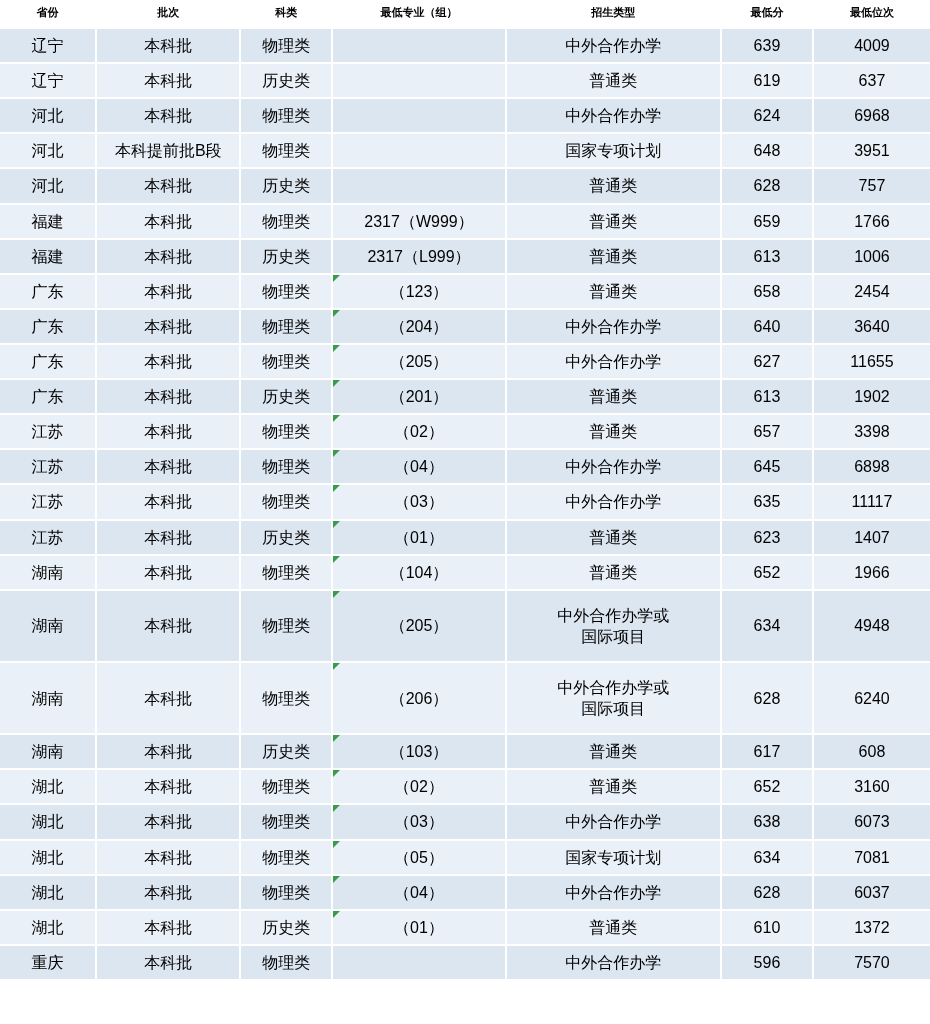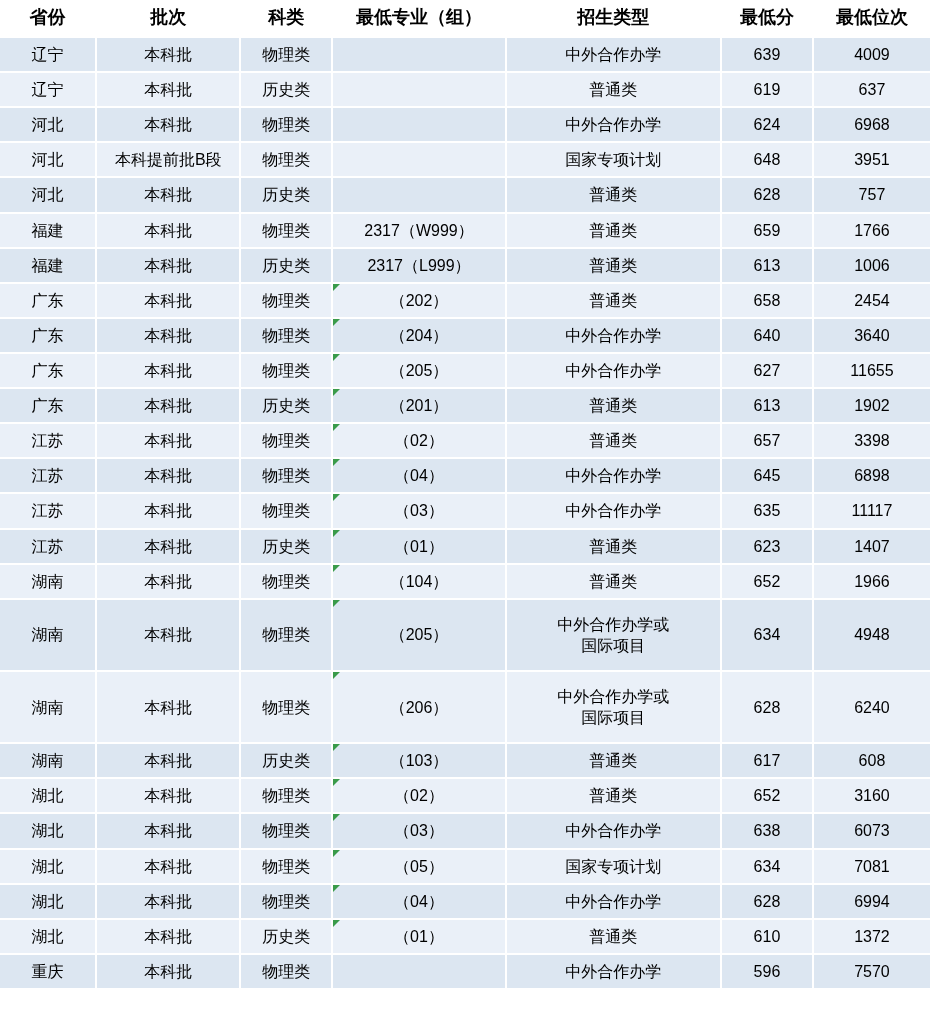--- a/index.html
+++ b/index.html
@@ -32,21 +32,21 @@
   col.c-prov  { width: 92px; }
   col.c-batch { width: 138px; }
   col.c-type  { width: 88px; }
   col.c-major { width: 166px; }
   col.c-enroll{ width: 206px; }
   col.c-score { width: 88px; }
   col.c-rank  { width: 112px; }
 
   th {
     background: #ffffff;
-    font-size: 18px;
+    font-size: 11px;
     font-weight: bold;
     text-align: center;
     padding: 5px 2px 7px 2px;
     border-right: 2px solid #ffffff;
     border-bottom: 2px solid #ffffff;
     white-space: nowrap;
   }
   th:last-child { border-right: none; }
 
   td {
@@ -168,21 +168,21 @@
           <td>历史类</td>
           <td>2317（L999）</td>
           <td>普通类</td>
           <td>613</td>
           <td>1006</td>
         </tr>
         <tr class="band-b">
           <td>广东</td>
           <td>本科批</td>
           <td>物理类</td>
-          <td class="marker">（202）</td>
+          <td class="marker">（123）</td>
           <td>普通类</td>
           <td>658</td>
           <td>2454</td>
         </tr>
         <tr class="band-a">
           <td>广东</td>
           <td>本科批</td>
           <td>物理类</td>
           <td class="marker">（204）</td>
           <td>中外合作办学</td>
@@ -306,21 +306,21 @@
           <td>634</td>
           <td>7081</td>
         </tr>
         <tr class="band-a">
           <td>湖北</td>
           <td>本科批</td>
           <td>物理类</td>
           <td class="marker">（04）</td>
           <td>中外合作办学</td>
           <td>628</td>
-          <td>6994</td>
+          <td>6037</td>
         </tr>
         <tr class="band-b">
           <td>湖北</td>
           <td>本科批</td>
           <td>历史类</td>
           <td class="marker">（01）</td>
           <td>普通类</td>
           <td>610</td>
           <td>1372</td>
         </tr>

